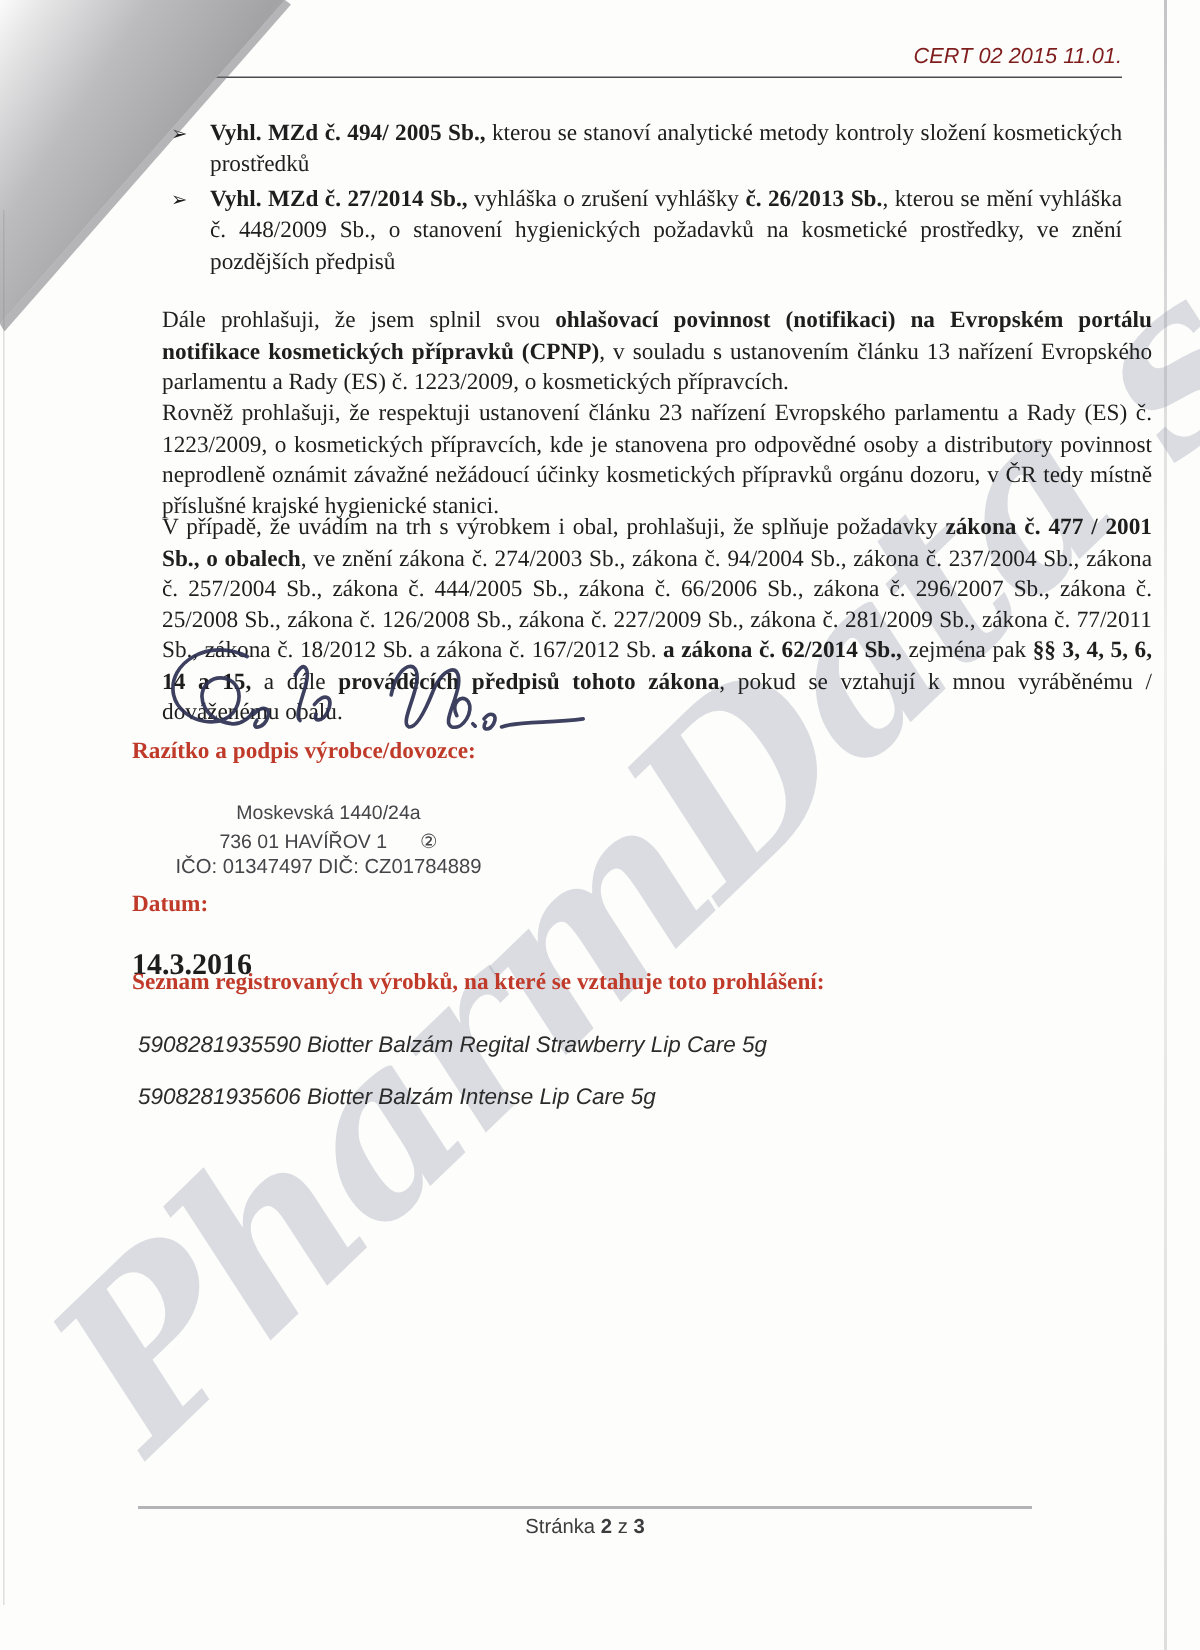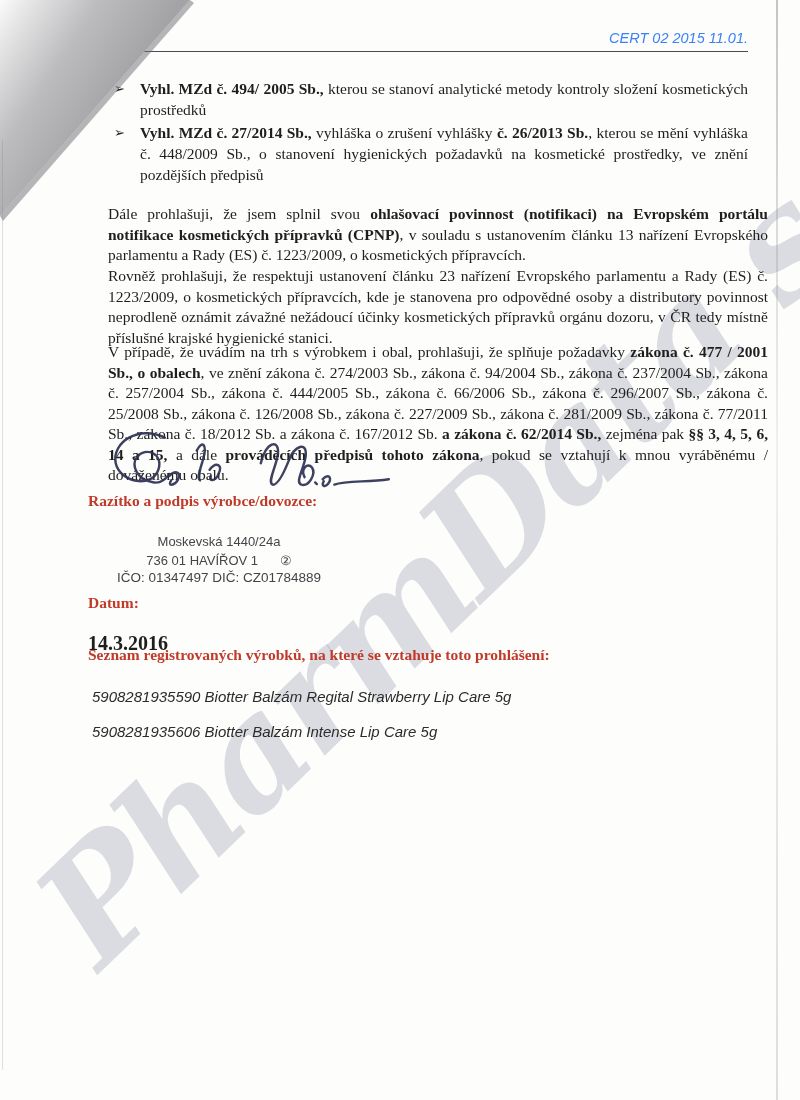--- a/index.html
+++ b/index.html
@@ -16,21 +16,21 @@
   .edge-left{position:absolute;left:2px;top:140px;width:1px;height:930px;z-index:3;background:rgba(120,120,126,.22);}
   
   .watermark{position:absolute;left:-90px;top:468px;width:1090px;z-index:1;text-align:center;
     font-family:"DejaVu Serif",serif;font-style:italic;font-weight:bold;font-size:150px;
     letter-spacing:-5px;color:rgba(151,154,170,.33);transform:rotate(-44deg);
     white-space:nowrap;pointer-events:none;}
   
   .content{position:absolute;left:88px;top:0;width:660px;height:1100px;z-index:2;}
   .doc-header{position:absolute;left:-10px;top:30px;width:670px;text-align:right;
     border-bottom:1.6px solid #4c4c50;padding-bottom:5px;
-    font-family:"Liberation Sans",sans-serif;font-style:italic;font-size:14.5px;color:#3b82f6;}
+    font-family:"Liberation Sans",sans-serif;font-style:italic;font-size:14.5px;color:#7f1d1d;}
   .bullets{position:absolute;top:78px;left:0;width:660px;list-style:none;margin:0;padding:0;}
   .bullets li{position:relative;padding-left:52px;text-align:justify;
     font-size:15.5px;line-height:21px;margin-bottom:2px;}
   .bullets .marker{position:absolute;left:26px;top:0;font-size:13px;}
   .para{position:absolute;left:4px;width:660px;margin:16px;text-align:justify;
     font-size:15.5px;line-height:20.5px;}
   .b{font-weight:bold;}
   .sig{position:absolute;left:10px;top:427px;}
   .red-head{position:absolute;left:0;width:660px;margin:0;color:#c03a2a;font-weight:bold;font-size:15.5px;font-family:Liberation Serif, serif;}
   .stamp{position:absolute;left:4px;top:516px;width:254px;text-align:center;
@@ -100,19 +100,22 @@
 
     <p class="red-head" style="top:646px">Seznam registrovaných výrobků, na které se vztahuje toto prohlášení:</p>
 
     <ul class="products">
       <li>5908281935590 Biotter Balzám Regital Strawberry Lip Care 5g</li>
       <li>5908281935606 Biotter Balzám Intense Lip Care 5g</li>
     </ul>
 
   </div>
 
+  <div class="footer">
+    <span>Stránka </span><span class="b">2</span><span> z </span><span class="b">3</span>
+  </div>
 
   <div class="corner-fold"></div>
   <div class="corner-fold-edge"></div>
   <div class="edge-right"></div>
   <div class="edge-left"></div>
 
 </div>
 
 </body></html>

